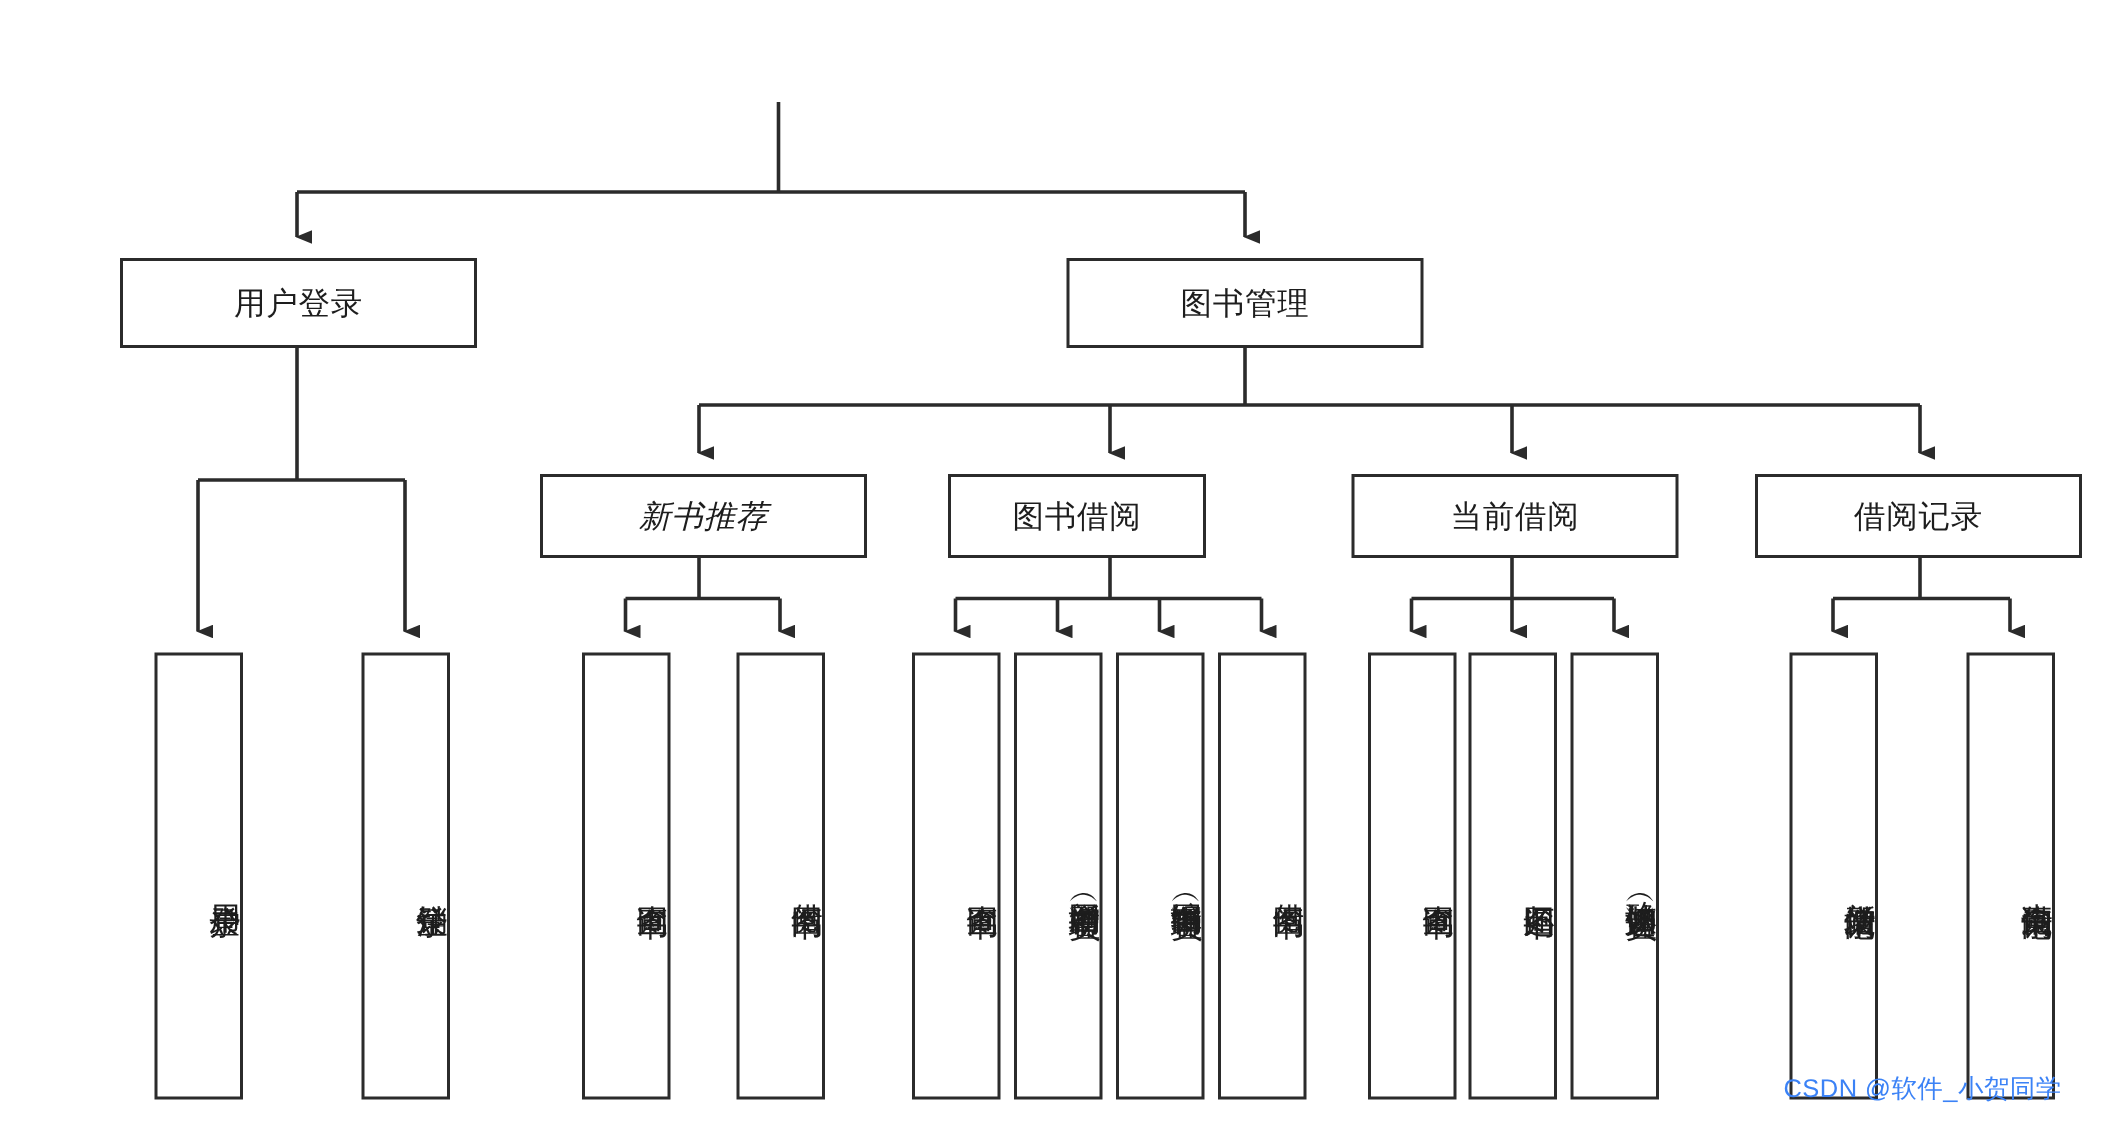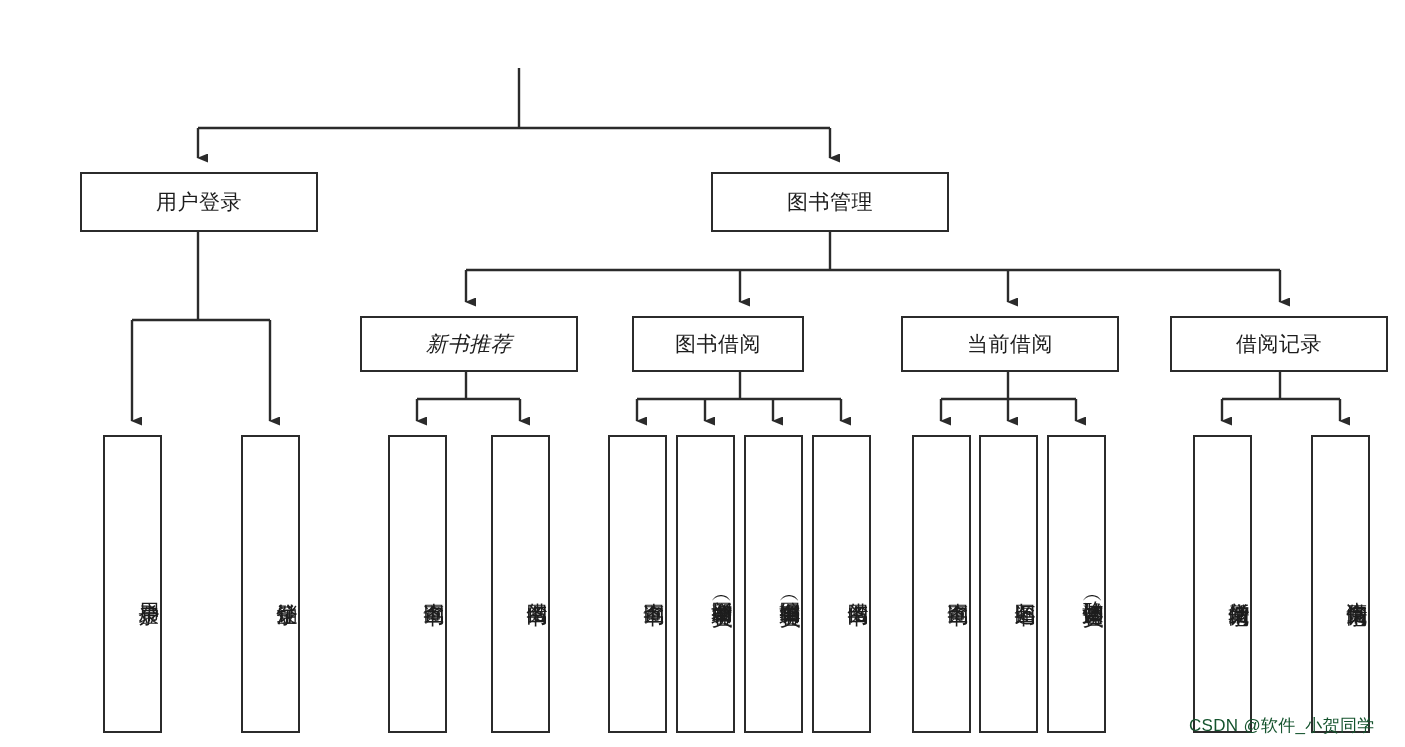--- a/index.html
+++ b/index.html
@@ -52,21 +52,21 @@
     writing-mode: vertical-rl;
     text-orientation: upright;
     white-space: normal;
     text-align: left;
   }
   .watermark {
     position: absolute;
     left: 1189px;
     top: 714px;
     font-size: 17px;
-    color: #14532d;
+    color: #3b82f6;
     white-space: nowrap;
     letter-spacing: 0.3px;
   }
 </style>
 </head>
 <body>
 
 <div id="canvas">
 
   <svg id="wires" viewBox="0 0 1405 747" xmlns="http://www.w3.org/2000/svg">

